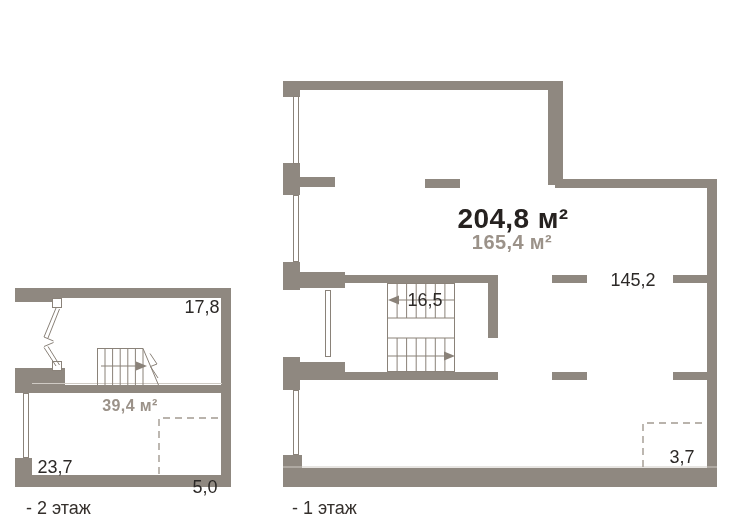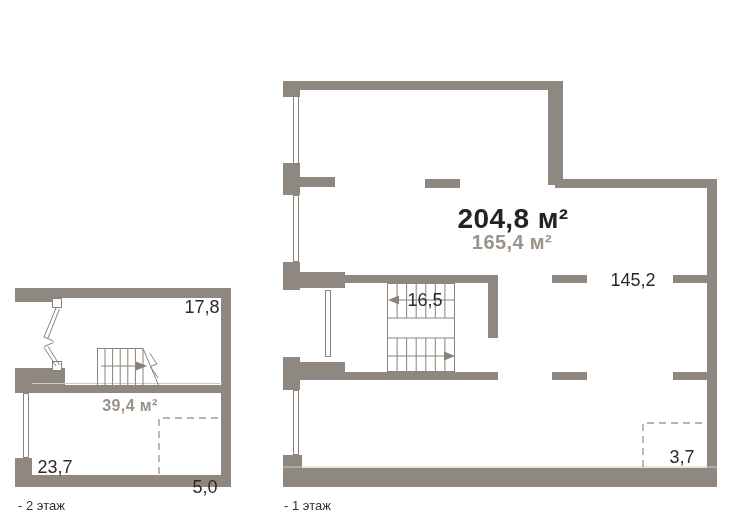--- a/index.html
+++ b/index.html
@@ -16,22 +16,22 @@
     transform:translate(-50%,-50%);
     white-space:nowrap;
     line-height:1;
   }
   .room-num{font-size:18px;color:#2c2927;}
   .area-main{font-size:28px;font-weight:bold;color:#262220;letter-spacing:.4px;}
   .area-sub{font-size:20px;font-weight:bold;color:#9b9289;letter-spacing:.4px;}
   .area-small{font-size:16px;font-weight:bold;color:#9b9289;letter-spacing:.4px;}
   .floor-label{
     position:absolute;
-    font-size:13px;color:#35302c;
-    white-space:nowrap;line-height:1;
+    font-size:18px;color:#35302c;
+    white-space:nowrap;line-height:1;margin-left:8px;
   }
 </style>
 </head>
 <body>
 
 <div class="canvas">
 
   <svg class="plan-svg" width="747" height="523" viewBox="0 0 747 523">
 
     <g fill="#8f8880" stroke="none">

